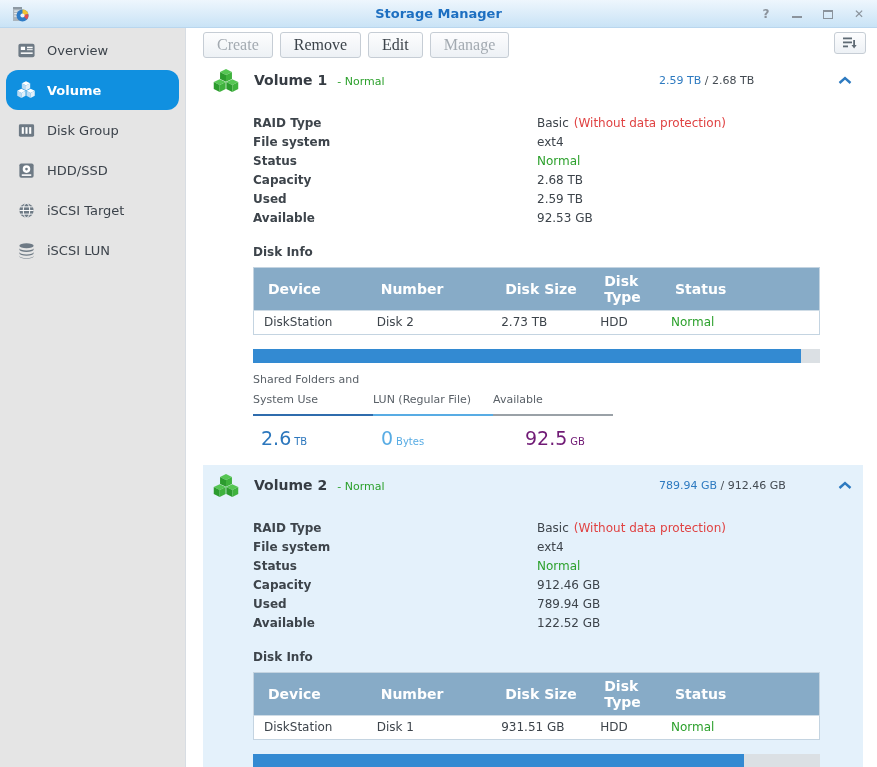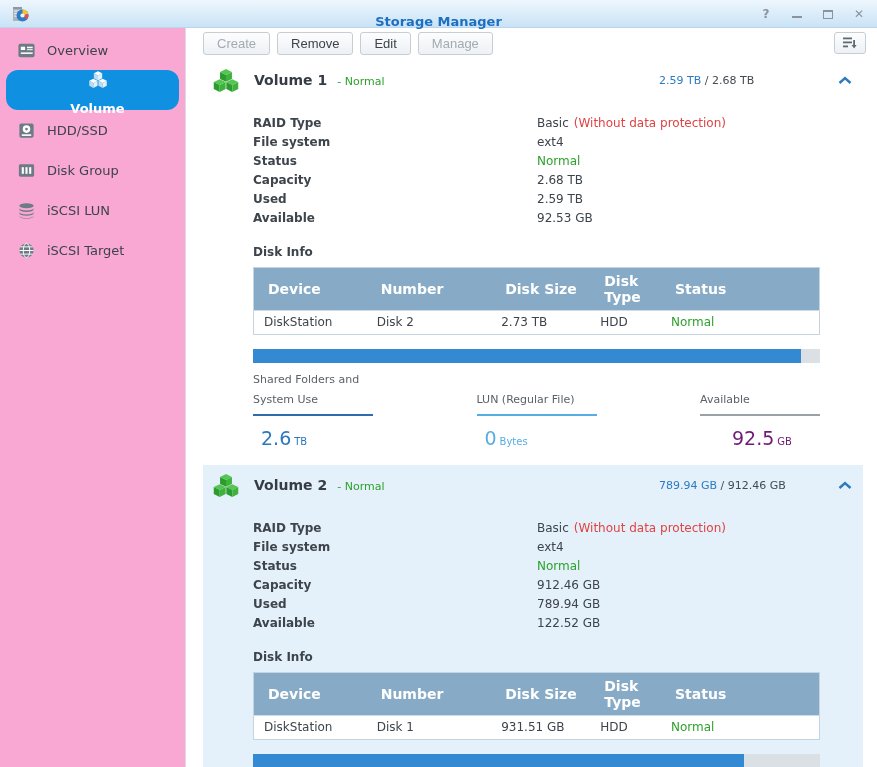--- a/index.html
+++ b/index.html
@@ -4,45 +4,45 @@
 <style>
   * { margin:0; padding:0; box-sizing:border-box; }
   html,body { width:877px; height:767px; }
   body { font-family:"DejaVu Sans","Liberation Sans",sans-serif; background:#fff; overflow:hidden; }
   .window { width:877px; height:767px; display:flex; flex-direction:column; }
 
   
   .titlebar { position:relative; height:28px; flex:0 0 28px;
     background:linear-gradient(#eef6fd,#c9e3f6); border-bottom:1px solid #b9d6ee; }
   .app-icon { position:absolute; left:10px; top:4px; width:20px; height:20px; }
-  .tb-title { position:absolute; left:0; right:0; top:14px; text-align:center;
+  .tb-title { position:absolute; left:0; right:0; top:6px; text-align:center;
     font-size:13px; font-weight:bold; color:#1d6fc1; }
   .tb-controls { position:absolute; right:10px; top:0; height:28px; display:flex; align-items:center; gap:15px; }
   .tb-btn { width:16px; height:16px; display:flex; align-items:center; justify-content:center;
     color:#8b939c; font-size:13px; cursor:default; }
   .glyph-help { font-size:12px; font-weight:bold; }
   .min-shape { width:10px; height:2px; background:#8b939c; margin-top:6px; }
   .max-shape { width:10px; height:9px; border:1px solid #8b939c; border-top:2px solid #8b939c; }
   .glyph-close { font-size:12px; }
 
   
   .main { flex:1; display:flex; min-height:0; }
 
   
-  .sidebar { width:186px; flex:0 0 186px; border-right:1px solid #d8dde3; padding-top:2px; background:#f9a8d4; }
+  .sidebar { width:186px; flex:0 0 186px; border-right:1px solid #d8dde3; padding-top:2px; background:#e5e5e5; }
   .side-item { height:40px; display:flex; align-items:center; padding-left:16px; gap:11px;
     font-size:13px; color:#3c434b; cursor:pointer; }
   .side-item .si-icon { width:20px; height:20px; flex:0 0 20px; display:flex; align-items:center; justify-content:center; }
   .side-item.selected { background:#1090e0; border-radius:12px; margin:0 6px; padding-left:10px;
-    color:#fff; font-weight:bold;flex-direction:column; }
+    color:#fff; font-weight:bold; }
 
   
   .content { flex:1; display:flex; flex-direction:column; min-width:0; }
   .toolbar { height:30px; flex:0 0 30px; padding:4px 11px 0 17px; display:flex; align-items:flex-start; }
-  .tbtn { font-family:Liberation Sans, sans-serif; font-size:13px; color:#3c434a; padding:3px 13px; margin-right:7px;
+  .tbtn { font-family:Liberation Serif, serif; font-size:16px; color:#3c434a; padding:3px 13px; margin-right:7px;
     background:linear-gradient(#fdfdfe,#edf1f5); border:1px solid #c6cdd5; border-radius:3px; cursor:pointer;text-align:right; }
   .tbtn.disabled { color:#a3aab1; }
   .tbtn-sort { margin-left:auto; margin-right:0; padding:3px 7px; height:22px; display:flex; align-items:center; }
 
   .panels { padding:2px 14px 0 17px; flex:1; }
 
   
   .panel { padding:8px 0 16px 0; background:#fff; }
   .panel.selected { background:#e4f1fb; }
   .panel-header { display:flex; align-items:flex-start; padding:0 4px 0 10px; height:36px; }
@@ -70,21 +70,21 @@
   .disk-table th { background:#87abc7; color:#fff; font-size:14px; font-weight:bold;
     text-align:left; padding:5px 0 5px 14px; }
   .disk-table td { background:#fff; font-size:12px; color:#3d444b;
     padding:4px 0 5px 10px; border-top:1px solid #cfdce6; }
   .disk-table td.green { color:#2da12d; }
   .col-device{width:20%;} .col-number{width:22%;} .col-size{width:17.5%;} .col-type{width:12.5%;} .col-status{width:28%;}
 
   .bigbar { margin-top:14px; height:14px; background:#dbe0e4; }
   .bigbar .fill { height:100%; background:#338ad2; }
 
-  .legend { display:flex; gap:14px; margin-top:10px;justify-content:space-between; }
+  .legend { display:flex; gap:0; margin-top:10px; }
   .legend-col { width:120px; flex:0 0 120px; }
   .l1 { height:20px; font-size:11px; color:#5a6168; }
   .l2 { font-size:11px; color:#5a6168; padding-bottom:8px; }
   .underline { height:2px; }
   .c-darkblue .underline { background:#2f6cad; }
   .c-lightblue .underline { background:#58ace4; }
   .c-gray .underline { background:#9aa1a7; }
   .legend-value { margin-top:11px; padding-left:8px; font-size:19px; }
   .legend-value .unit { font-size:10px; margin-left:3px; }
   .c-darkblue .legend-value { color:#2c77bd; }
@@ -157,64 +157,64 @@
               <polygon points="22.5,12.5 22.5,18.5 17.5,21 17.5,15" fill="#eef5fb" opacity=".95"></polygon>
             </g>
           </svg>
         </span>
         <span>Volume</span>
       </div>
 
       <div class="side-item">
         <span class="si-icon">
           <svg viewBox="0 0 20 20" width="19" height="19">
+            <rect x="2" y="3.5" width="16" height="13" rx="1.5" fill="#6e7a85"></rect>
+            <rect x="5" y="6.5" width="2.2" height="7" fill="#fff"></rect>
+            <rect x="8.9" y="6.5" width="2.2" height="7" fill="#fff"></rect>
+            <rect x="12.8" y="6.5" width="2.2" height="7" fill="#fff"></rect>
+          </svg>
+        </span>
+        <span>Disk Group</span>
+      </div>
+
+      <div class="side-item">
+        <span class="si-icon">
+          <svg viewBox="0 0 20 20" width="19" height="19">
             <rect x="2.5" y="2.5" width="15" height="15" rx="2" fill="#6e7a85"></rect>
             <circle cx="10" cy="8.5" r="4" fill="#fff"></circle>
             <circle cx="10" cy="8.5" r="1.4" fill="#6e7a85"></circle>
             <rect x="5" y="14" width="10" height="1.7" fill="#fff"></rect>
           </svg>
         </span>
         <span>HDD/SSD</span>
-      </div>
-
-      <div class="side-item">
-        <span class="si-icon">
-          <svg viewBox="0 0 20 20" width="19" height="19">
-            <rect x="2" y="3.5" width="16" height="13" rx="1.5" fill="#6e7a85"></rect>
-            <rect x="5" y="6.5" width="2.2" height="7" fill="#fff"></rect>
-            <rect x="8.9" y="6.5" width="2.2" height="7" fill="#fff"></rect>
-            <rect x="12.8" y="6.5" width="2.2" height="7" fill="#fff"></rect>
-          </svg>
-        </span>
-        <span>Disk Group</span>
-      </div>
-
-      <div class="side-item">
-        <span class="si-icon">
-          <svg viewBox="0 0 20 20" width="19" height="19">
-            <ellipse cx="10" cy="5" rx="7.5" ry="2.6" fill="#6e7a85"></ellipse>
-            <path d="M2.5 7.5 a7.5 2.6 0 0 0 15 0 v1.5 a7.5 2.6 0 0 1 -15 0 z" fill="#6e7a85"></path>
-            <path d="M2.5 11.5 a7.5 2.6 0 0 0 15 0 v1.5 a7.5 2.6 0 0 1 -15 0 z" fill="#6e7a85"></path>
-            <path d="M2.5 15.5 a7.5 2.6 0 0 0 15 0 v.5 a7.5 2.6 0 0 1 -15 0 z" fill="#6e7a85"></path>
-          </svg>
-        </span>
-        <span>iSCSI LUN</span>
       </div>
 
       <div class="side-item">
         <span class="si-icon">
           <svg viewBox="0 0 20 20" width="19" height="19">
             <circle cx="10" cy="10" r="7.5" fill="#6e7a85"></circle>
             <ellipse cx="10" cy="10" rx="3.4" ry="7.5" fill="none" stroke="#fff" stroke-width="1"></ellipse>
             <line x1="2.5" y1="10" x2="17.5" y2="10" stroke="#fff" stroke-width="1"></line>
             <line x1="3.6" y1="6.2" x2="16.4" y2="6.2" stroke="#fff" stroke-width="1"></line>
             <line x1="3.6" y1="13.8" x2="16.4" y2="13.8" stroke="#fff" stroke-width="1"></line>
           </svg>
         </span>
         <span>iSCSI Target</span>
+      </div>
+
+      <div class="side-item">
+        <span class="si-icon">
+          <svg viewBox="0 0 20 20" width="19" height="19">
+            <ellipse cx="10" cy="5" rx="7.5" ry="2.6" fill="#6e7a85"></ellipse>
+            <path d="M2.5 7.5 a7.5 2.6 0 0 0 15 0 v1.5 a7.5 2.6 0 0 1 -15 0 z" fill="#6e7a85"></path>
+            <path d="M2.5 11.5 a7.5 2.6 0 0 0 15 0 v1.5 a7.5 2.6 0 0 1 -15 0 z" fill="#6e7a85"></path>
+            <path d="M2.5 15.5 a7.5 2.6 0 0 0 15 0 v.5 a7.5 2.6 0 0 1 -15 0 z" fill="#6e7a85"></path>
+          </svg>
+        </span>
+        <span>iSCSI LUN</span>
       </div>
     </aside>
 
     <div class="content">
 
       <div class="toolbar">
         <button class="tbtn disabled">Create</button>
         <button class="tbtn">Remove</button>
         <button class="tbtn">Edit</button>
         <button class="tbtn disabled">Manage</button>

